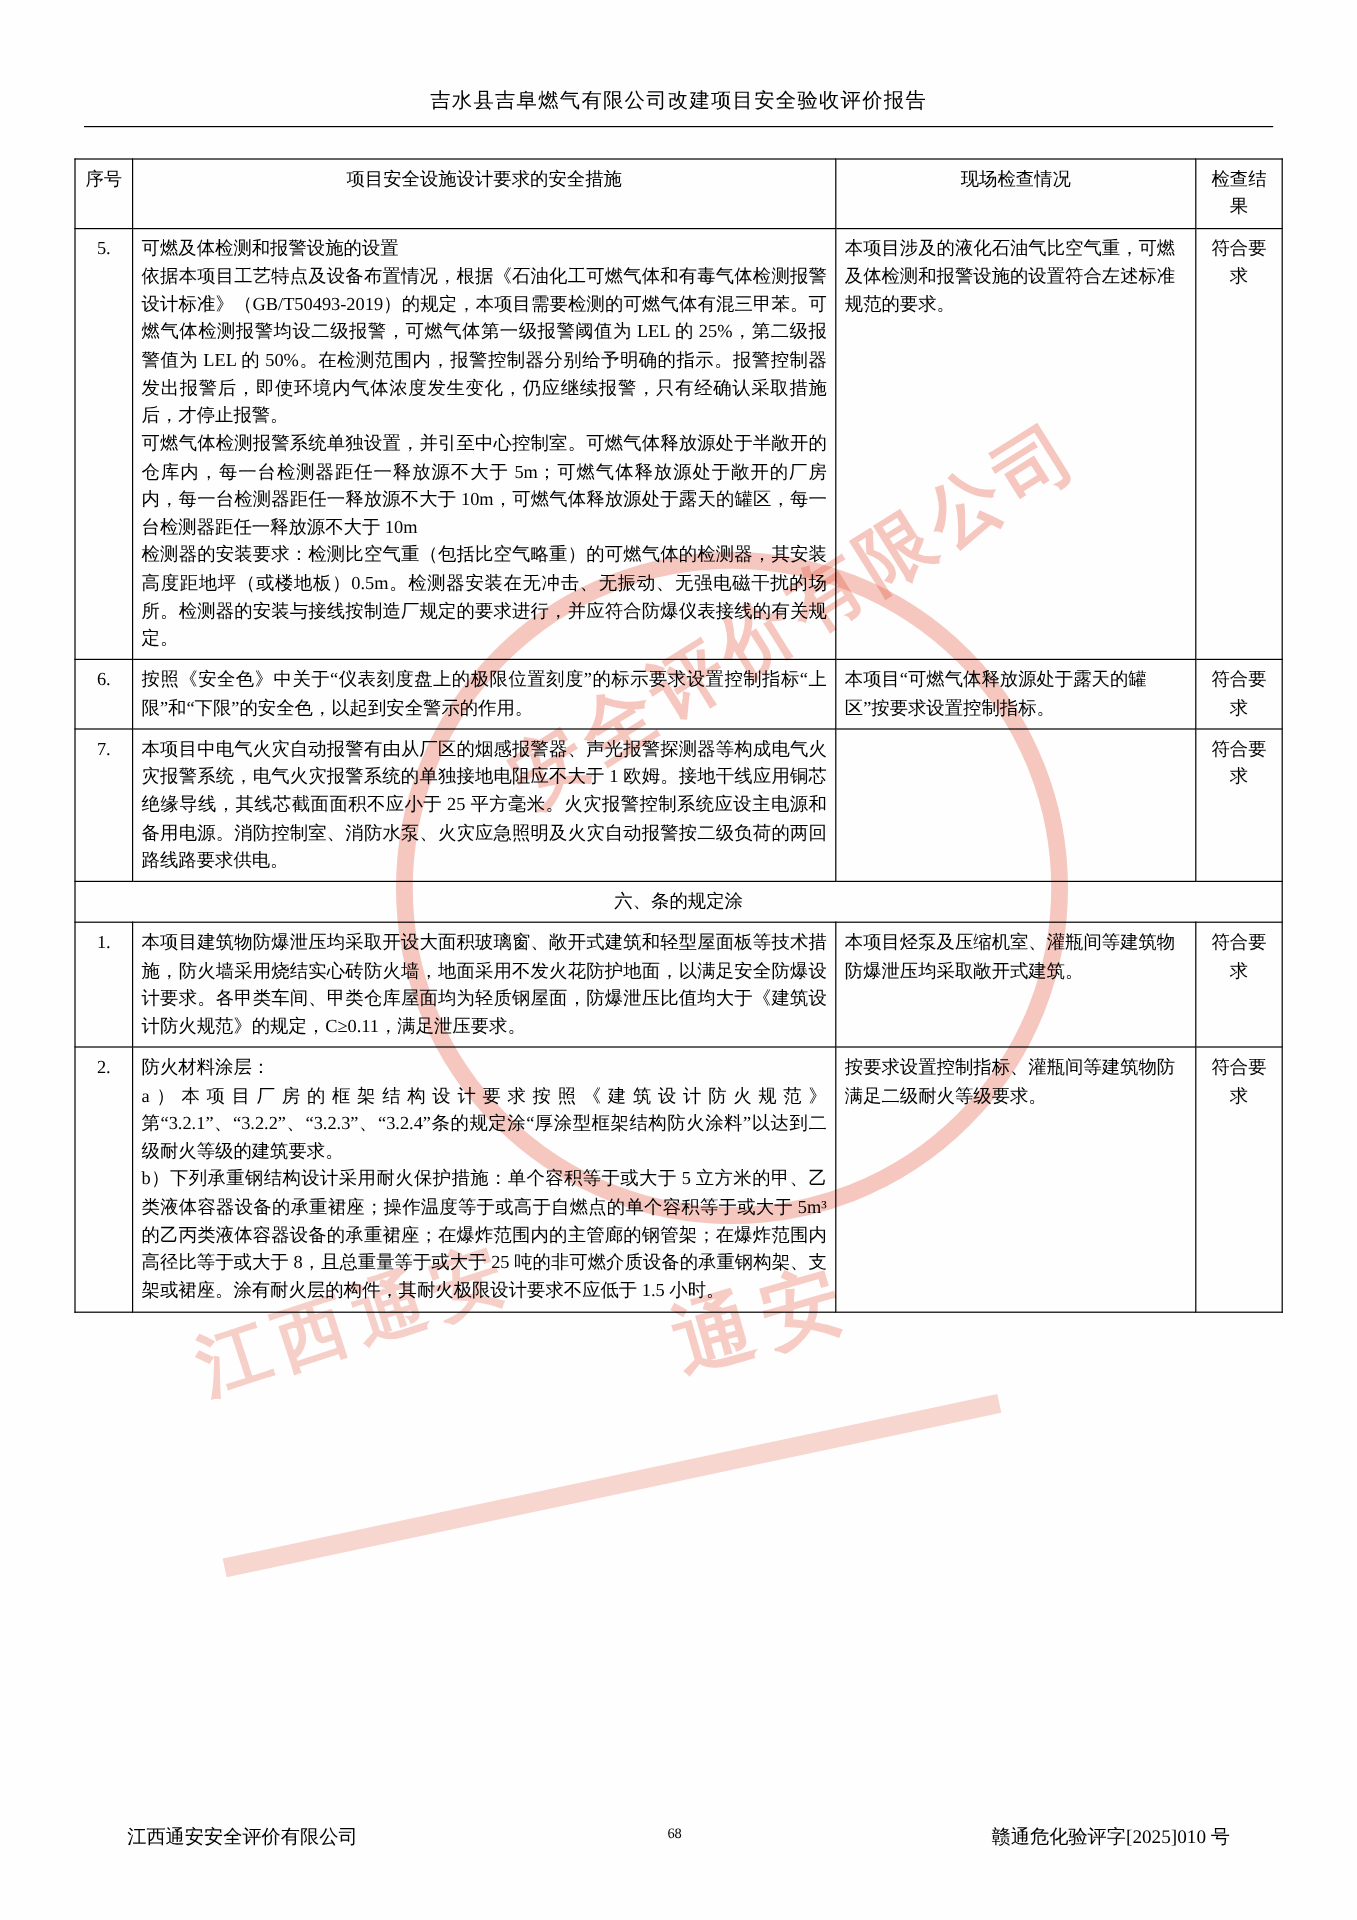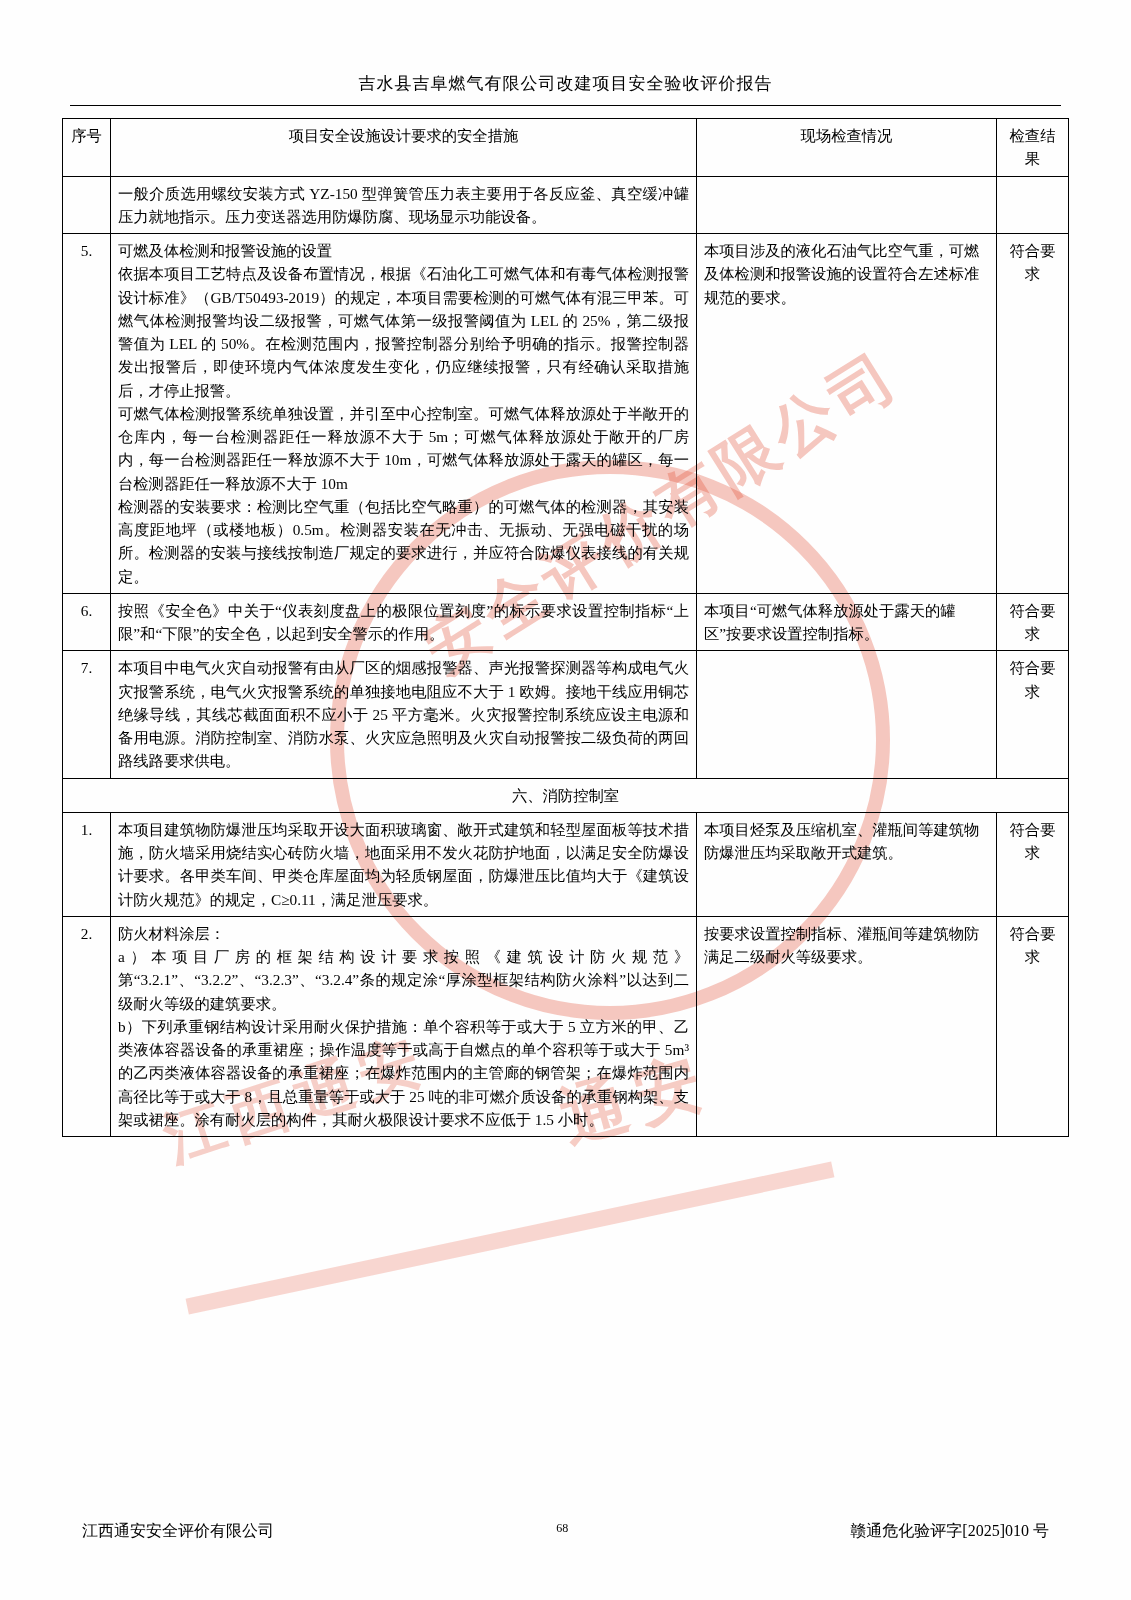--- a/index.html
+++ b/index.html
@@ -83,21 +83,21 @@
     text-align: center;
     font-size: 17px;
     padding-top: 72px;
     letter-spacing: 1px;
   }
   .header-rule {
     border-bottom: 1.5px solid #000;
     margin: 10px 8px 0 8px;
   }
   table.main {
-    margin-top: 12px;
+    margin-top: 26px;
     border-collapse: collapse;
     width: 100%;
     table-layout: fixed;
   }
   table.main td, table.main th {
     border: 1px solid #000;
     vertical-align: top;
     padding: 5px 7px;
     font-size: 15.3px;
     line-height: 1.52;
@@ -142,21 +142,21 @@
     text-justify: inter-ideograph;
   }
   .footer {
     position: absolute;
     bottom: 58px;
     left: 0;
     right: 0;
     z-index: 10;
     display: flex;
     justify-content: space-between;
-    padding: 0 82px;
+    padding: 0 106px;
     font-size: 16px;
   }
   .footer .pg { font-size: 12px; }
 </style>
 </head>
 <body>
 
 <div class="page">
 
   <div class="watermark wm-ring"></div>
@@ -180,26 +180,20 @@
       <thead>
         <tr>
           <th class="h">序号</th>
           <th class="h">项目安全设施设计要求的安全措施</th>
           <th class="h">现场检查情况</th>
           <th class="h">检查结果</th>
         </tr>
       </thead>
       <tbody>
         <tr>
-          <td class="no"></td>
-          <td class="just" style="white-space:pre-line">一般介质选用螺纹安装方式 YZ-150 型弹簧管压力表主要用于各反应釜、真空缓冲罐压力就地指示。压力变送器选用防爆防腐、现场显示功能设备。</td>
-          <td class="mid-l"></td>
-          <td class="mid-c"></td>
-        </tr>
-        <tr>
           <td class="no">5.</td>
           <td class="just" style="white-space:pre-line">可燃及体检测和报警设施的设置
 依据本项目工艺特点及设备布置情况，根据《石油化工可燃气体和有毒气体检测报警设计标准》（GB/T50493-2019）的规定，本项目需要检测的可燃气体有混三甲苯。可燃气体检测报警均设二级报警，可燃气体第一级报警阈值为 LEL 的 25%，第二级报警值为 LEL 的 50%。在检测范围内，报警控制器分别给予明确的指示。报警控制器发出报警后，即使环境内气体浓度发生变化，仍应继续报警，只有经确认采取措施后，才停止报警。
 可燃气体检测报警系统单独设置，并引至中心控制室。可燃气体释放源处于半敞开的仓库内，每一台检测器距任一释放源不大于 5m；可燃气体释放源处于敞开的厂房内，每一台检测器距任一释放源不大于 10m，可燃气体释放源处于露天的罐区，每一台检测器距任一释放源不大于 10m
 检测器的安装要求：检测比空气重（包括比空气略重）的可燃气体的检测器，其安装高度距地坪（或楼地板）0.5m。检测器安装在无冲击、无振动、无强电磁干扰的场所。检测器的安装与接线按制造厂规定的要求进行，并应符合防爆仪表接线的有关规定。</td>
           <td class="mid-l">本项目涉及的液化石油气比空气重，可燃及体检测和报警设施的设置符合左述标准规范的要求。</td>
           <td class="mid-c">符合要求</td>
         </tr>
         <tr>
           <td class="no">6.</td>
@@ -207,21 +201,21 @@
           <td class="mid-l">本项目“可燃气体释放源处于露天的罐区”按要求设置控制指标。</td>
           <td class="mid-c">符合要求</td>
         </tr>
         <tr>
           <td class="no">7.</td>
           <td class="just" style="white-space:pre-line">本项目中电气火灾自动报警有由从厂区的烟感报警器、声光报警探测器等构成电气火灾报警系统，电气火灾报警系统的单独接地电阻应不大于 1 欧姆。接地干线应用铜芯绝缘导线，其线芯截面面积不应小于 25 平方毫米。火灾报警控制系统应设主电源和备用电源。消防控制室、消防水泵、火灾应急照明及火灾自动报警按二级负荷的两回路线路要求供电。</td>
           <td class="mid-l"></td>
           <td class="mid-c">符合要求</td>
         </tr>
         <tr>
-          <td class="sect" colspan="4">六、消防控制室</td>
+          <td class="sect" colspan="4">六、条的规定涂</td>
         </tr>
         <tr>
           <td class="no">1.</td>
           <td class="just" style="white-space:pre-line">本项目建筑物防爆泄压均采取开设大面积玻璃窗、敞开式建筑和轻型屋面板等技术措施，防火墙采用烧结实心砖防火墙，地面采用不发火花防护地面，以满足安全防爆设计要求。各甲类车间、甲类仓库屋面均为轻质钢屋面，防爆泄压比值均大于《建筑设计防火规范》的规定，C≥0.11，满足泄压要求。</td>
           <td class="mid-l">本项目烃泵及压缩机室、灌瓶间等建筑物防爆泄压均采取敞开式建筑。</td>
           <td class="mid-c">符合要求</td>
         </tr>
         <tr>
           <td class="no">2.</td>
           <td class="just" style="white-space:pre-line">防火材料涂层：

